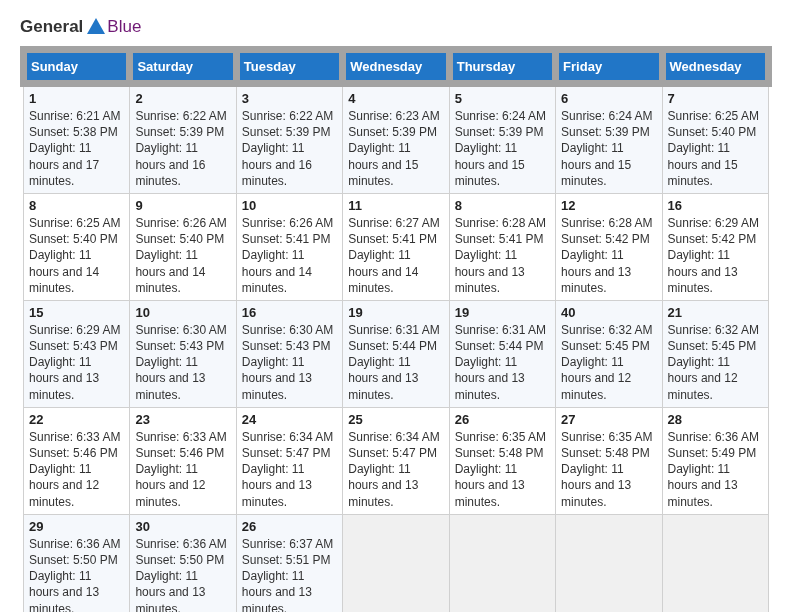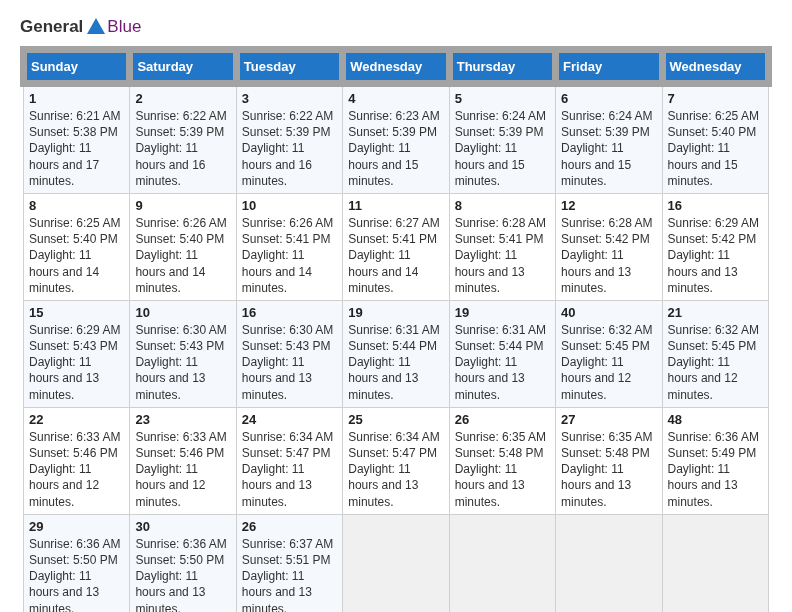--- a/index.html
+++ b/index.html
@@ -231,21 +231,21 @@
       </td>
         <td>
         <span class="day-number">26</span>
         <span class="cell-content">Sunrise: 6:35 AM<br>Sunset: 5:48 PM<br>Daylight: 11 hours and 13 minutes.</span>
       </td>
         <td>
         <span class="day-number">27</span>
         <span class="cell-content">Sunrise: 6:35 AM<br>Sunset: 5:48 PM<br>Daylight: 11 hours and 13 minutes.</span>
       </td>
         <td>
-        <span class="day-number">48</span>
+        <span class="day-number">28</span>
         <span class="cell-content">Sunrise: 6:36 AM<br>Sunset: 5:49 PM<br>Daylight: 11 hours and 13 minutes.</span>
       </td>
       </tr>
       <tr>
         <td>
         <span class="day-number">29</span>
         <span class="cell-content">Sunrise: 6:36 AM<br>Sunset: 5:50 PM<br>Daylight: 11 hours and 13 minutes.</span>
       </td>
         <td>
         <span class="day-number">30</span>

